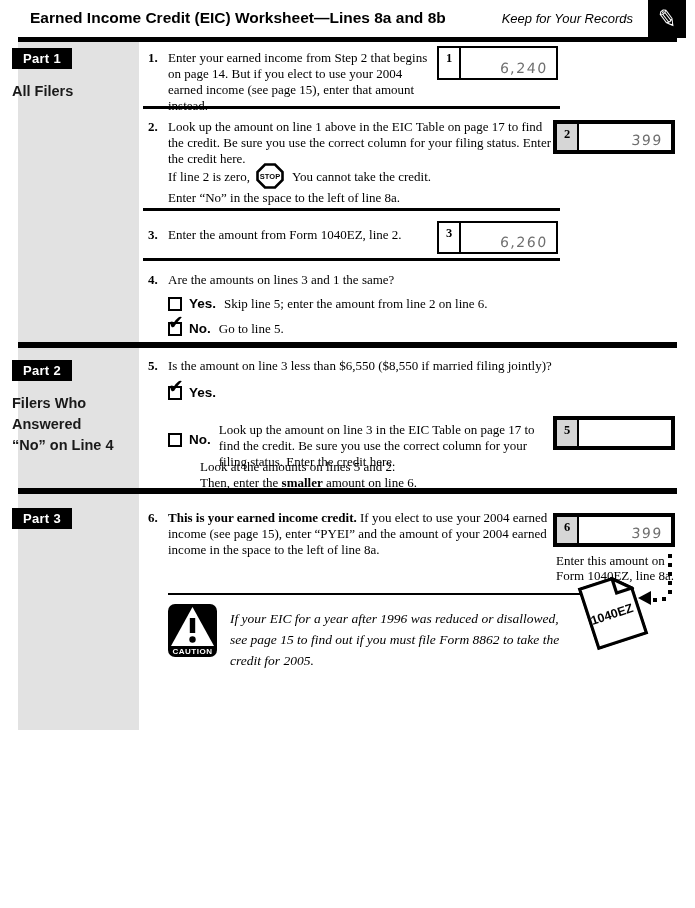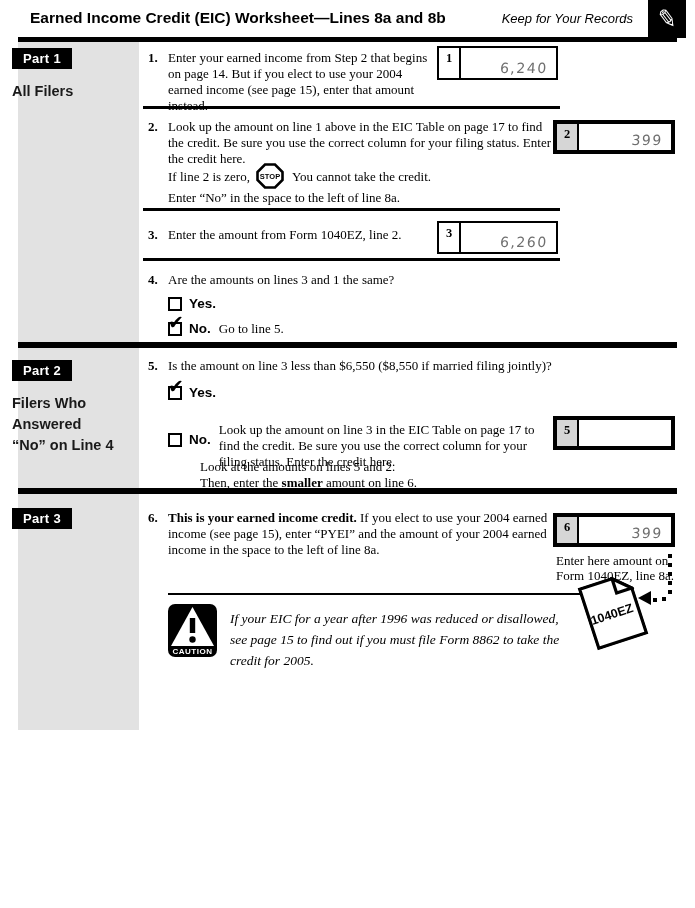--- a/index.html
+++ b/index.html
@@ -139,20 +139,21 @@
 
     <div class="item" style="left:148px; top:230px; width:420px;">
       <span class="num">4.</span>
       <span class="txt">Are the amounts on lines 3 and 1 the same?</span>
     </div>
     <div class="chkrow" style="left:168px; top:254px;">
       <span class="chk">
         
       </span>
       <span class="chklabel">Yes.</span>
+      <span class="chktext">Skip line 5; enter the amount from line 2 on line 6.</span>
     </div>
     <div class="chkrow" style="left:168px; top:279px;">
       <span class="chk">
         <span class="mark">✔</span>
       </span>
       <span class="chklabel">No.</span>
       <span class="chktext">Go to line 5.</span>
     </div>
 
     <div class="divider" style="top:300px;"></div>
@@ -192,21 +193,21 @@
 
     <div class="item" style="left:148px; top:468px; width:420px;">
       <span class="num">6.</span>
       <span class="txt" style="width:392px;"><b>This is your earned income credit.</b><span> If you elect to use your 2004 earned income (see page 15), enter “PYEI” and the amount of your 2004 earned income in the space to the left of line 8a.</span></span>
     </div>
     <div class="amtbox b4" style="left:553px; top:471px; width:122px; height:34px;">
       <span class="lbl gray">6</span>
       <span class="val">399</span>
     </div>
     <div class="note" style="left:556px; top:511px; width:120px;">
-      <div>Enter here amount on</div>
+      <div>Enter this amount on</div>
       <div>Form 1040EZ, line 8a.</div>
     </div>
     <div class="sep-thin" style="left:168px; top:551px; width:415px;"></div>
 
     <svg class="doc-icon" style="left:586px; top:536px;" width="54" height="66" viewBox="0 0 54 66">
       <polygon points="2,2 36,2 52,17 52,64 2,64" fill="#fff" stroke="#000" stroke-width="3.2"></polygon>
       <polygon points="36,2 36,17 52,17" fill="#fff" stroke="#000" stroke-width="3.2"></polygon>
       <text x="25" y="40" text-anchor="middle" font-family="Liberation Sans, sans-serif" font-size="12.5" font-weight="bold" fill="#000">1040EZ</text>
     </svg>
 

